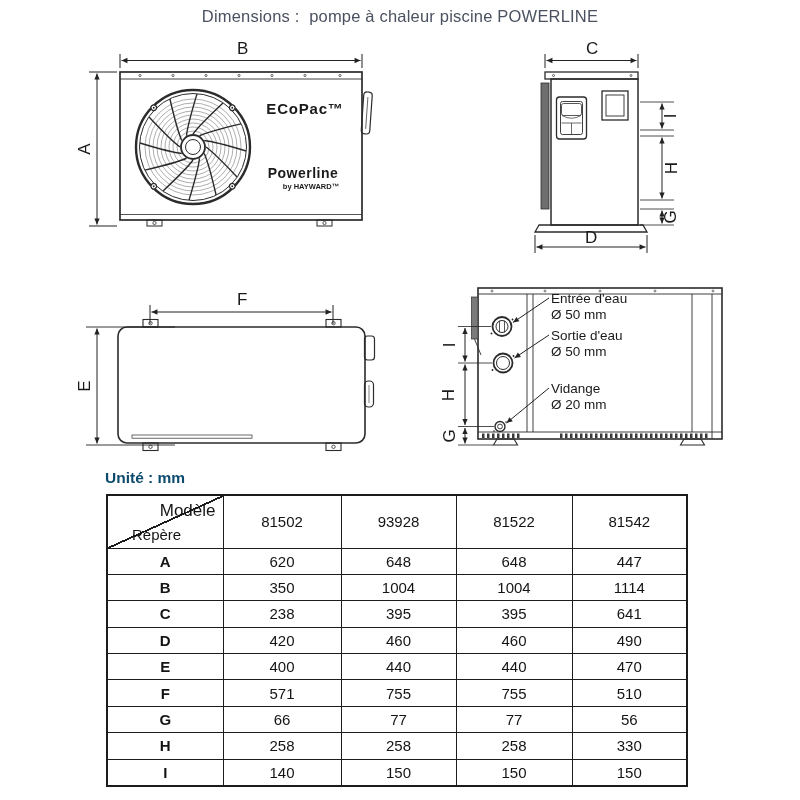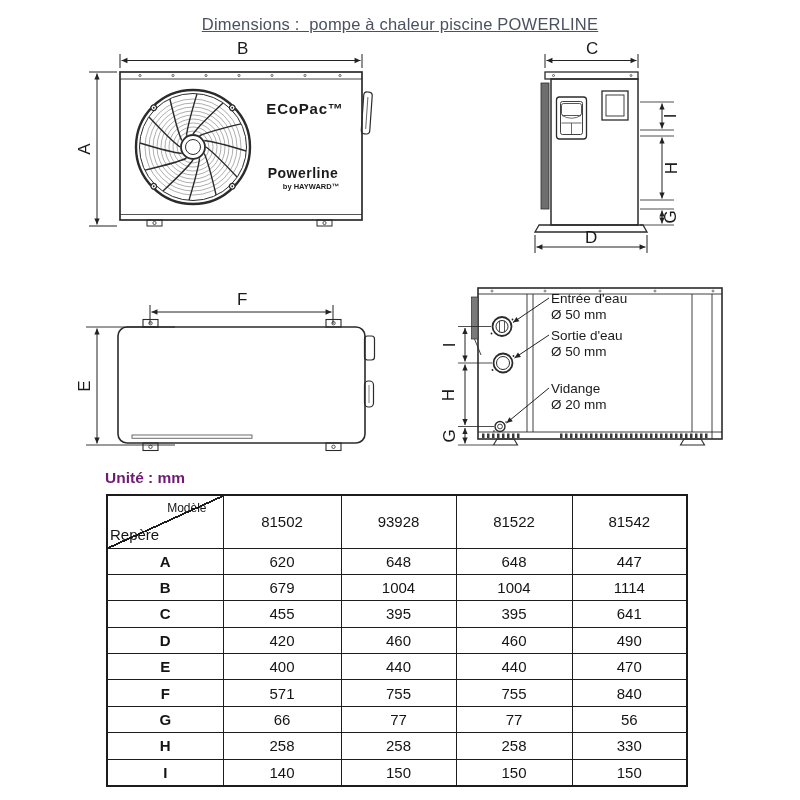--- a/index.html
+++ b/index.html
@@ -2,53 +2,53 @@
 <html><head>
 <meta charset="utf-8">
 <style>
   html,body{margin:0;padding:0;}
   body{
     width:800px;height:800px;background:#ffffff;position:relative;
     font-family:"Liberation Sans",sans-serif;overflow:hidden;
   }
   .page{position:absolute;inset:0;}
   .title{
-    position:absolute;top:15px;left:0;width:100%;text-align:center;
-    font-size:16.5px;color:#4a5160;letter-spacing:.2px;white-space:pre;text-decoration:underline;
+    position:absolute;top:7px;left:0;width:100%;text-align:center;
+    font-size:16.5px;color:#4a5160;letter-spacing:.2px;white-space:pre;
   }
   svg.diagrams{position:absolute;top:35px;left:0;}
   svg.diagrams text{font-family:"Liberation Sans",sans-serif;fill:#1a1a1a;stroke:none;}
   .dimlbl{font-size:17px;font-weight:400;}
   .anno{font-size:13.5px;}
   .hollow{fill:#ffffff;stroke:#3f3f3f;paint-order:stroke;}
   .brand1{font-size:15px;font-weight:bold;stroke-width:1;letter-spacing:.8px;}
   .brand2{font-size:14px;font-weight:bold;stroke-width:.9;letter-spacing:.5px;}
   .brand3{font-size:7.5px;font-weight:bold;stroke-width:.45;}
   .unit{
     position:absolute;top:469px;left:105px;
-    font-size:15.5px;font-weight:bold;color:#701a75;white-space:pre;
+    font-size:15.5px;font-weight:bold;color:#0c4a6e;white-space:pre;
   }
   table.dims{
     position:absolute;top:494px;left:106px;border-collapse:collapse;
     table-layout:fixed;background:#fff;border:2.2px solid #1c1c1c;
   }
   table.dims td{
     border:1.6px solid #1c1c1c;text-align:center;vertical-align:middle;
     font-size:15px;color:#141414;padding:0;overflow:hidden;
   }
   table.dims thead tr{height:53px;}
   table.dims tbody tr{height:26.4px;}
   td.corner{
     position:relative;
     background-image:linear-gradient(to bottom right,
       transparent calc(50% - 0.9px),#1c1c1c calc(50% - 0.9px),
       #1c1c1c calc(50% + 0.9px),transparent calc(50% + 0.9px));
   }
-  .c-top{position:absolute;top:5px;right:16px;font-size:12px;}
-  .c-bot{position:absolute;bottom:5px;left:2px;font-size:15px;}
+  .c-top{position:absolute;top:5px;right:7px;font-size:17px;}
+  .c-bot{position:absolute;bottom:5px;left:24px;font-size:15px;}
   .row-label{font-weight:bold;}
 </style>
 </head>
 <body>
 
 <div class="page">
 
   <div class="title">Dimensions :  pompe à chaleur piscine POWERLINE</div>
 
   <svg class="diagrams" width="800" height="430" viewBox="0 0 800 430">
@@ -344,28 +344,28 @@
     <tbody id="dims-tbody">
         <tr>
           <td class="row-label">A</td>
           <td>620</td>
           <td>648</td>
           <td>648</td>
           <td>447</td>
         </tr>
         <tr>
           <td class="row-label">B</td>
-          <td>679</td>
+          <td>350</td>
           <td>1004</td>
           <td>1004</td>
           <td>1114</td>
         </tr>
         <tr>
           <td class="row-label">C</td>
-          <td>455</td>
+          <td>238</td>
           <td>395</td>
           <td>395</td>
           <td>641</td>
         </tr>
         <tr>
           <td class="row-label">D</td>
           <td>420</td>
           <td>460</td>
           <td>460</td>
           <td>490</td>
@@ -375,21 +375,21 @@
           <td>400</td>
           <td>440</td>
           <td>440</td>
           <td>470</td>
         </tr>
         <tr>
           <td class="row-label">F</td>
           <td>571</td>
           <td>755</td>
           <td>755</td>
-          <td>840</td>
+          <td>510</td>
         </tr>
         <tr>
           <td class="row-label">G</td>
           <td>66</td>
           <td>77</td>
           <td>77</td>
           <td>56</td>
         </tr>
         <tr>
           <td class="row-label">H</td>

